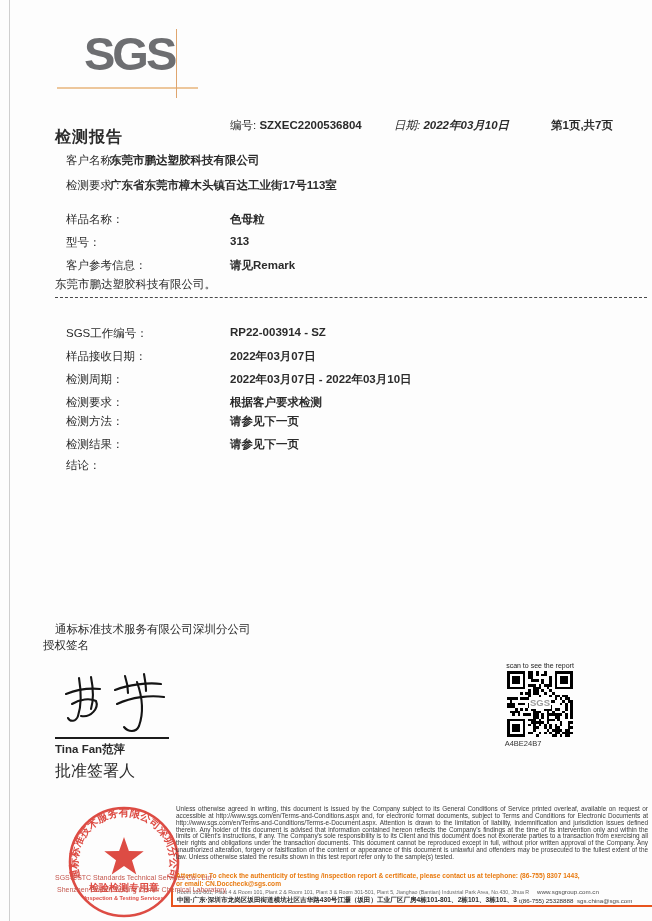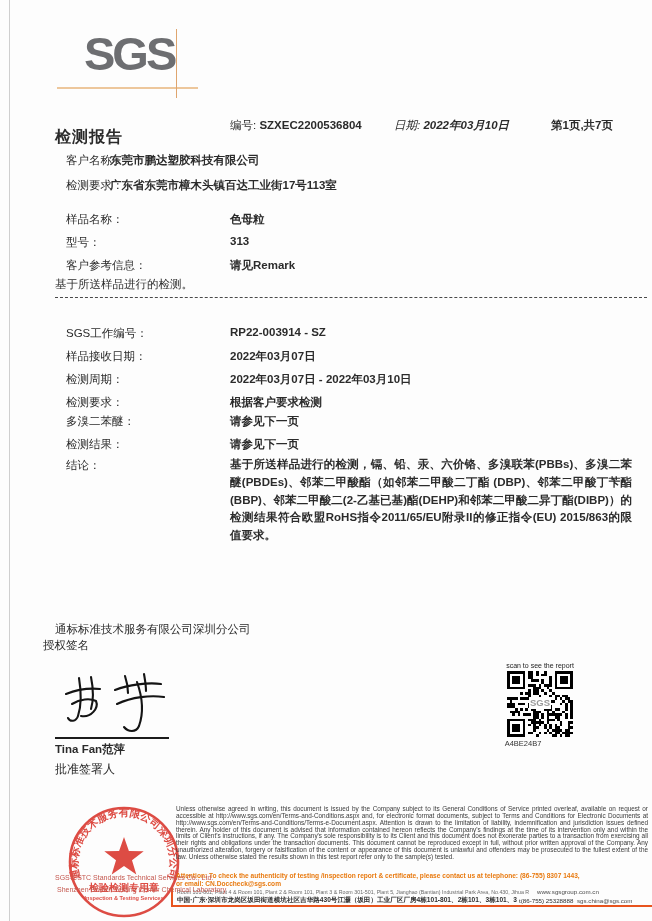--- a/index.html
+++ b/index.html
@@ -26,21 +26,21 @@
   .note-line{position:absolute;left:55px;top:277px;font-size:11.5px;}
   .dash-divider{position:absolute;left:55px;top:297px;width:592px;border-top:1.5px dashed #4a4a4a;}
   .conclusion{position:absolute;left:230px;top:456px;width:402px;font-size:11.5px;
     font-weight:600;line-height:1.55;text-align:justify;}
   
   .sig-company{position:absolute;left:55px;top:622px;font-size:11.5px;}
   .sig-auth{position:absolute;left:43px;top:638px;font-size:11.5px;}
   .sig-svg{position:absolute;left:60px;top:668px;}
   .sig-line{position:absolute;left:55px;top:737px;width:114px;height:1.5px;background:#1c1c1c;}
   .sig-name{position:absolute;left:55px;top:742px;font-size:11.5px;font-weight:700;}
-  .sig-title{position:absolute;left:55px;top:761px;font-size:12px;}
+  .sig-title{position:absolute;left:55px;top:761px;font-size:16px;}
   
   .qr-caption{position:absolute;left:496px;top:662px;width:88px;text-align:center;font-size:7px;color:#222;}
   .qr-box{position:absolute;left:507px;top:671px;width:66px;height:66px;}
   .qr-code-text{position:absolute;left:479px;top:739px;width:88px;text-align:center;font-size:7.5px;color:#333;}
   
   .stamp-svg{position:absolute;left:66px;top:804px;}
   .stamp-en1{position:absolute;left:55px;top:874px;font-size:7px;color:#c4574e;white-space:nowrap;z-index:3;}
   .stamp-en2{position:absolute;left:57px;top:886px;font-size:7px;color:#c4574e;white-space:nowrap;z-index:3;}
   .legal{position:absolute;left:176px;top:806px;width:472px;font-size:6.4px;line-height:6.85px;
     text-align:justify;color:#3a3a3a;}
@@ -94,51 +94,50 @@
     <span class="val val-wide">色母粒</span>
   </div>
   <div class="row" style="top:235px;">
     <span class="lbl">型号：</span>
     <span class="val val-wide">313</span>
   </div>
   <div class="row" style="top:258px;">
     <span class="lbl">客户参考信息：</span>
     <span class="val val-wide">请见Remark</span>
   </div>
-  <div class="note-line">基于所送样品进行的检测。</div>
+  <div class="note-line">东莞市鹏达塑胶科技有限公司。</div>
   <div class="dash-divider"></div>
 
   <div class="row" style="top:326px;">
     <span class="lbl">SGS工作编号：</span>
     <span class="val val-wide">RP22-003914 - SZ</span>
   </div>
   <div class="row" style="top:349px;">
     <span class="lbl">样品接收日期：</span>
     <span class="val val-wide">2022年03月07日</span>
   </div>
   <div class="row" style="top:372px;">
     <span class="lbl">检测周期：</span>
     <span class="val val-wide">2022年03月07日 - 2022年03月10日</span>
   </div>
   <div class="row" style="top:395px;">
     <span class="lbl">检测要求：</span>
     <span class="val val-wide">根据客户要求检测</span>
   </div>
   <div class="row" style="top:414px;">
-    <span class="lbl">多溴二苯醚：</span>
+    <span class="lbl">检测方法：</span>
     <span class="val val-wide">请参见下一页</span>
   </div>
   <div class="row" style="top:437px;">
     <span class="lbl">检测结果：</span>
     <span class="val val-wide">请参见下一页</span>
   </div>
   <div class="row" style="top:458px;">
     <span class="lbl">结论：</span>
   </div>
-  <div class="conclusion">基于所送样品进行的检测，镉、铅、汞、六价铬、多溴联苯(PBBs)、多溴二苯醚(PBDEs)、邻苯二甲酸酯（如邻苯二甲酸二丁酯 (DBP)、邻苯二甲酸丁苄酯(BBP)、邻苯二甲酸二(2-乙基已基)酯(DEHP)和邻苯二甲酸二异丁酯(DIBP)）的检测结果符合欧盟RoHS指令2011/65/EU附录II的修正指令(EU) 2015/863的限值要求。</div>
 
   <div class="sig-company">通标标准技术服务有限公司深圳分公司</div>
   <div class="sig-auth">授权签名</div>
   <svg class="sig-svg" width="125" height="70" viewBox="0 0 125 70">
     <g fill="none" stroke="#141414" stroke-width="2.1" stroke-linecap="round">
       <path d="M6 26 C16 22 30 20 40 21"></path>
       <path d="M19 10 C21 22 22 36 18 48 C16 54 10 54 8 50"></path>
       <path d="M31 9 C33 19 34 31 31 41"></path>
       <path d="M12 36 C20 31 30 30 36 33 C39 40 31 50 21 48"></path>
       <path d="M55 22 C68 17 88 14 101 16"></path>

